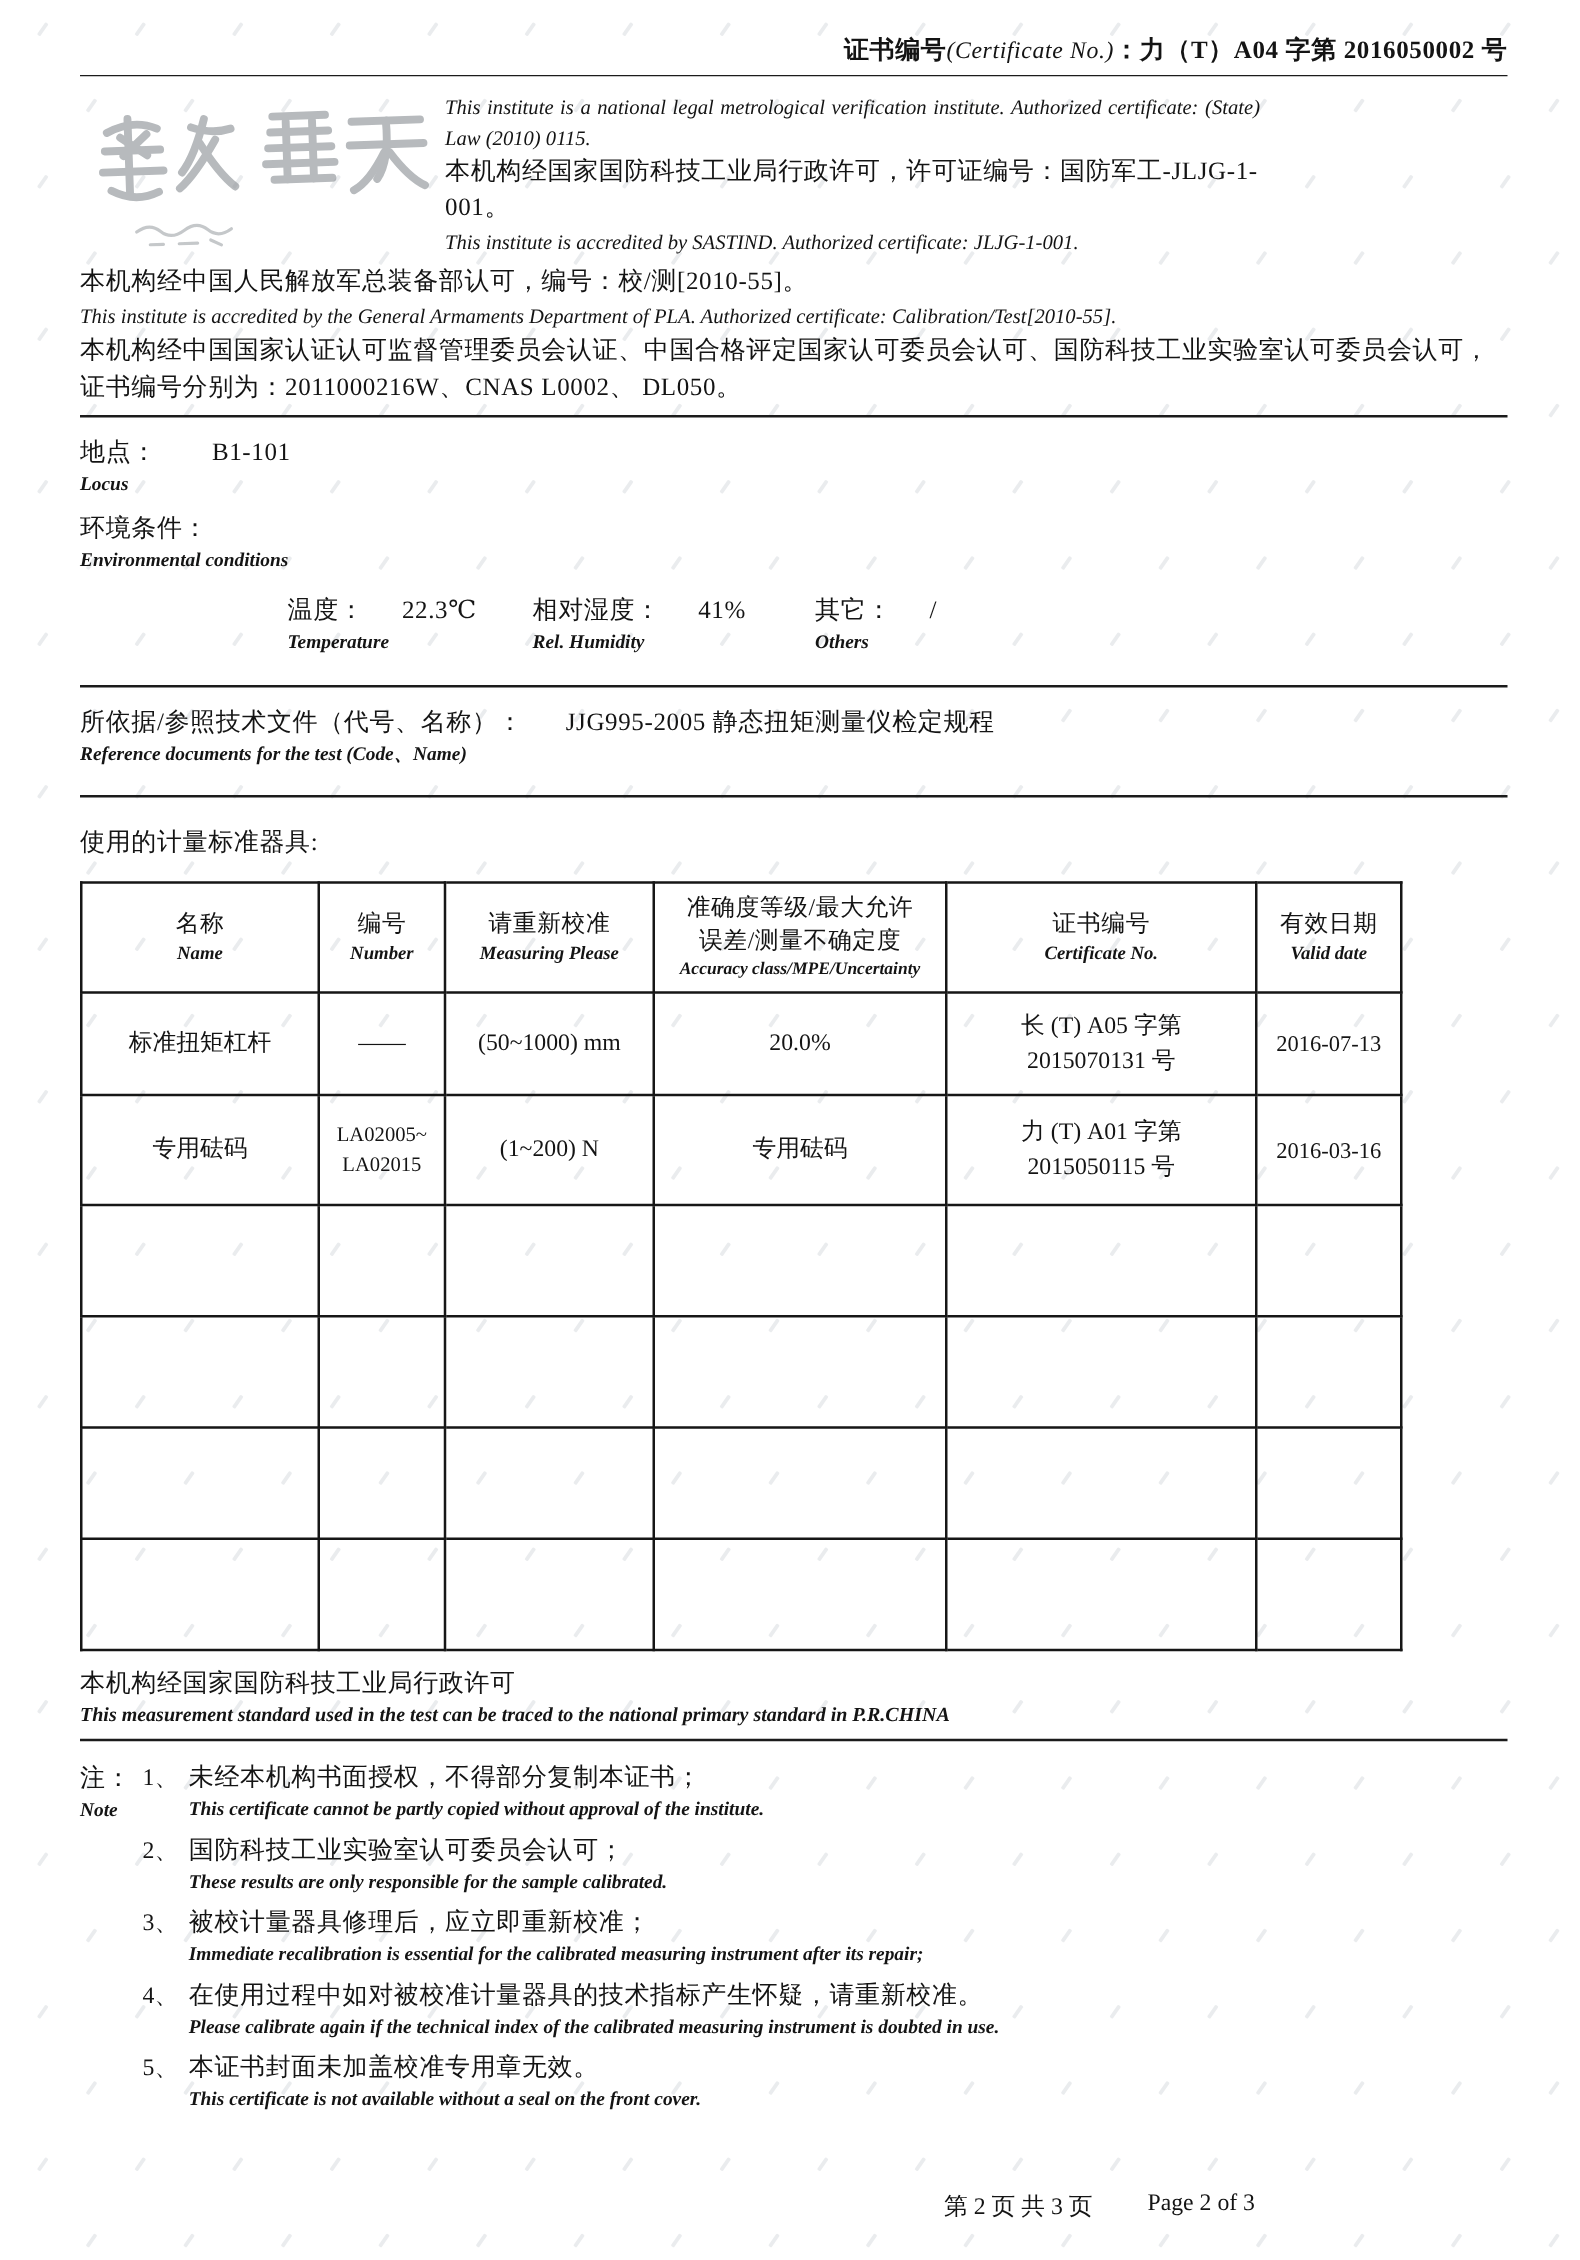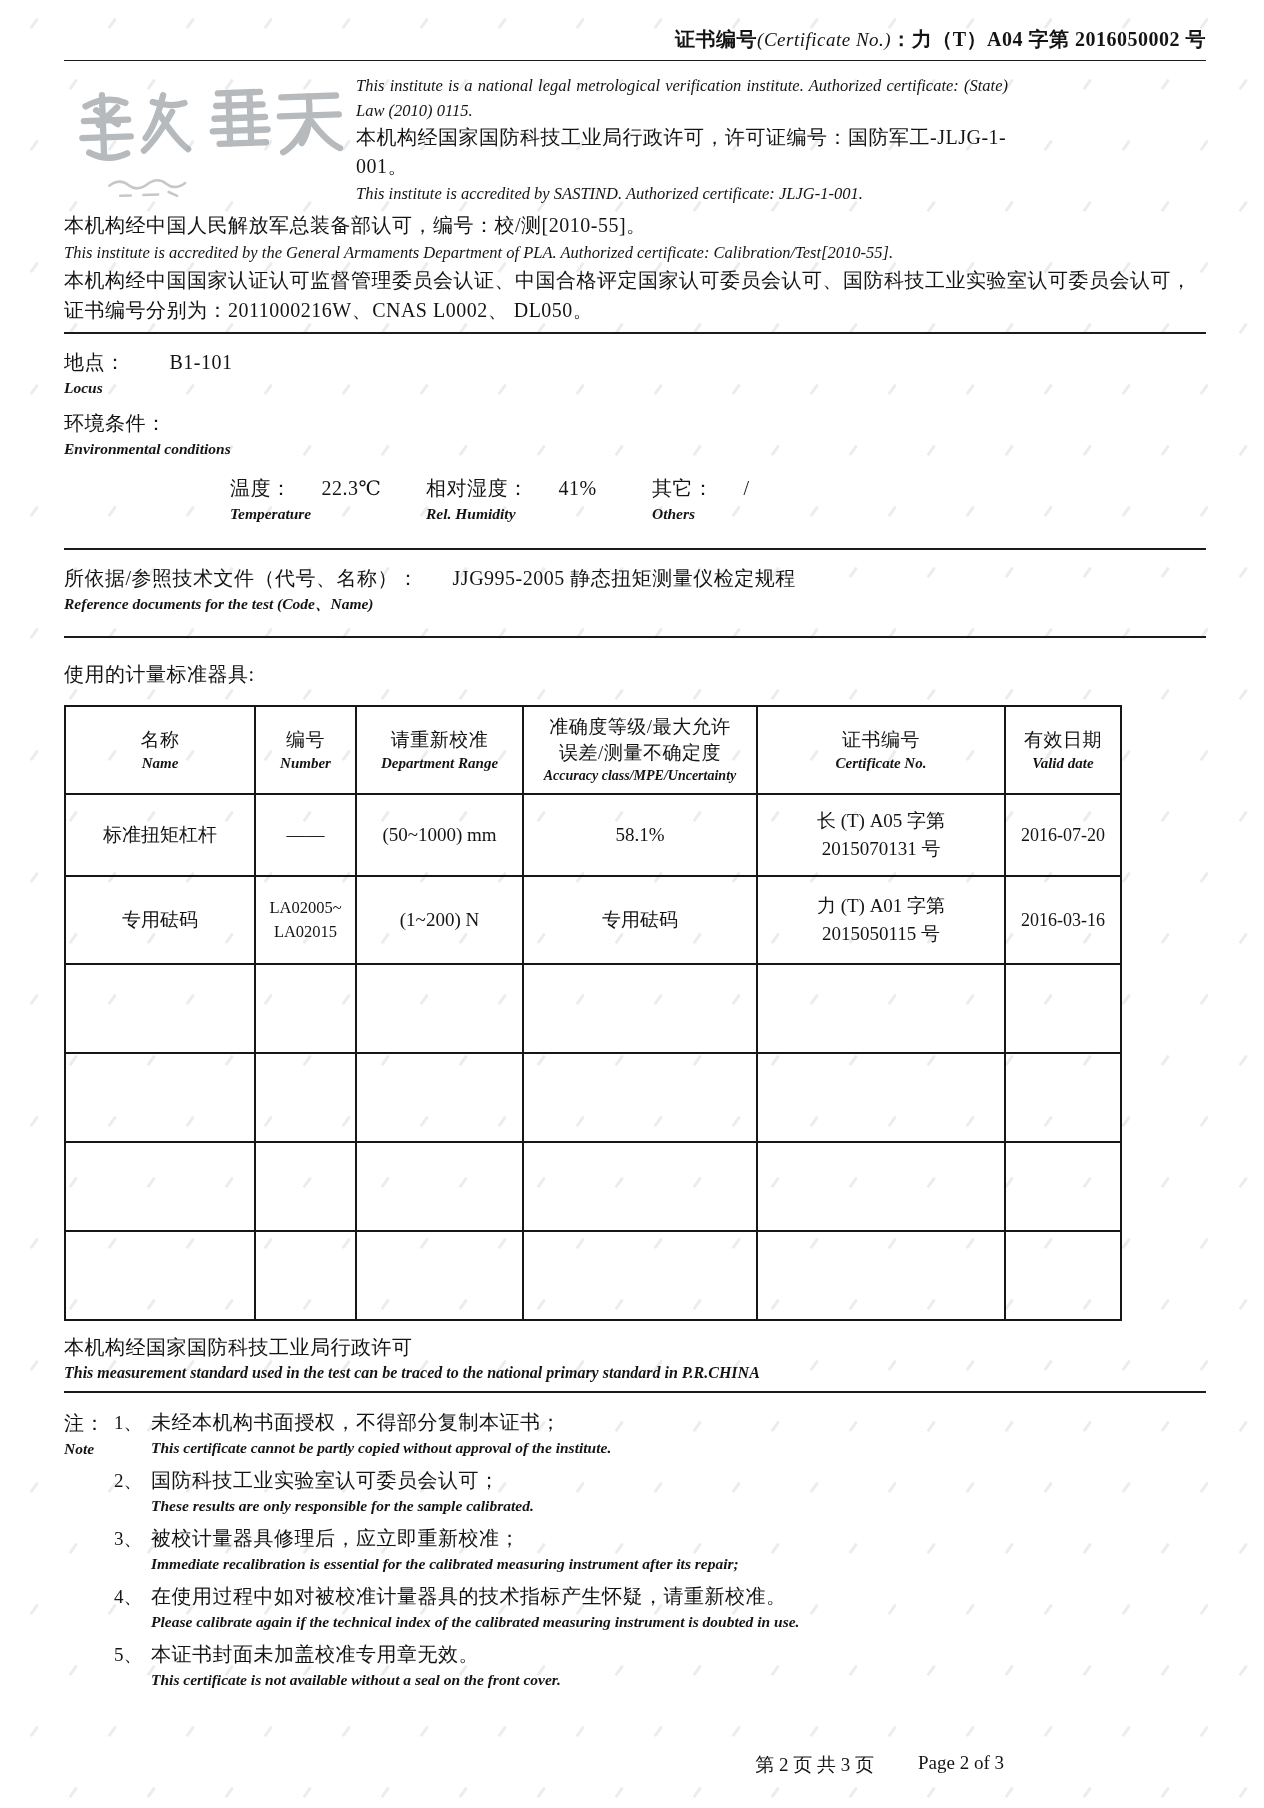--- a/index.html
+++ b/index.html
@@ -677,44 +677,44 @@
         <th>
               <div class="zh pre">名称</div>
               <div class="en">Name</div>
             </th>
         <th>
               <div class="zh pre">编号</div>
               <div class="en">Number</div>
             </th>
         <th>
               <div class="zh pre">请重新校准</div>
-              <div class="en">Department Range</div>
+              <div class="en">Measuring Please</div>
             </th>
         <th>
               <div class="zh pre">准确度等级/最大允许
 误差/测量不确定度</div>
               <div class="en small">Accuracy class/MPE/Uncertainty</div>
             </th>
         <th>
               <div class="zh pre">证书编号</div>
               <div class="en">Certificate No.</div>
             </th>
         <th>
               <div class="zh pre">有效日期</div>
               <div class="en">Valid date</div>
             </th>
       </tr>
       <tr class="r0">
         <td class="pre">标准扭矩杠杆</td>
         <td class="pre">——</td>
         <td class="pre">(50~1000) mm</td>
-        <td class="pre">58.1%</td>
+        <td class="pre">20.0%</td>
         <td class="pre">长 (T) A05 字第
 2015070131 号</td>
-        <td class="pre date">2016-07-20</td>
+        <td class="pre date">2016-07-13</td>
       </tr>
       <tr class="r1">
         <td class="pre">专用砝码</td>
         <td class="pre small">LA02005~
 LA02015</td>
         <td class="pre">(1~200) N</td>
         <td class="pre">专用砝码</td>
         <td class="pre">力 (T) A01 字第
 2015050115 号</td>
         <td class="pre date">2016-03-16</td>

